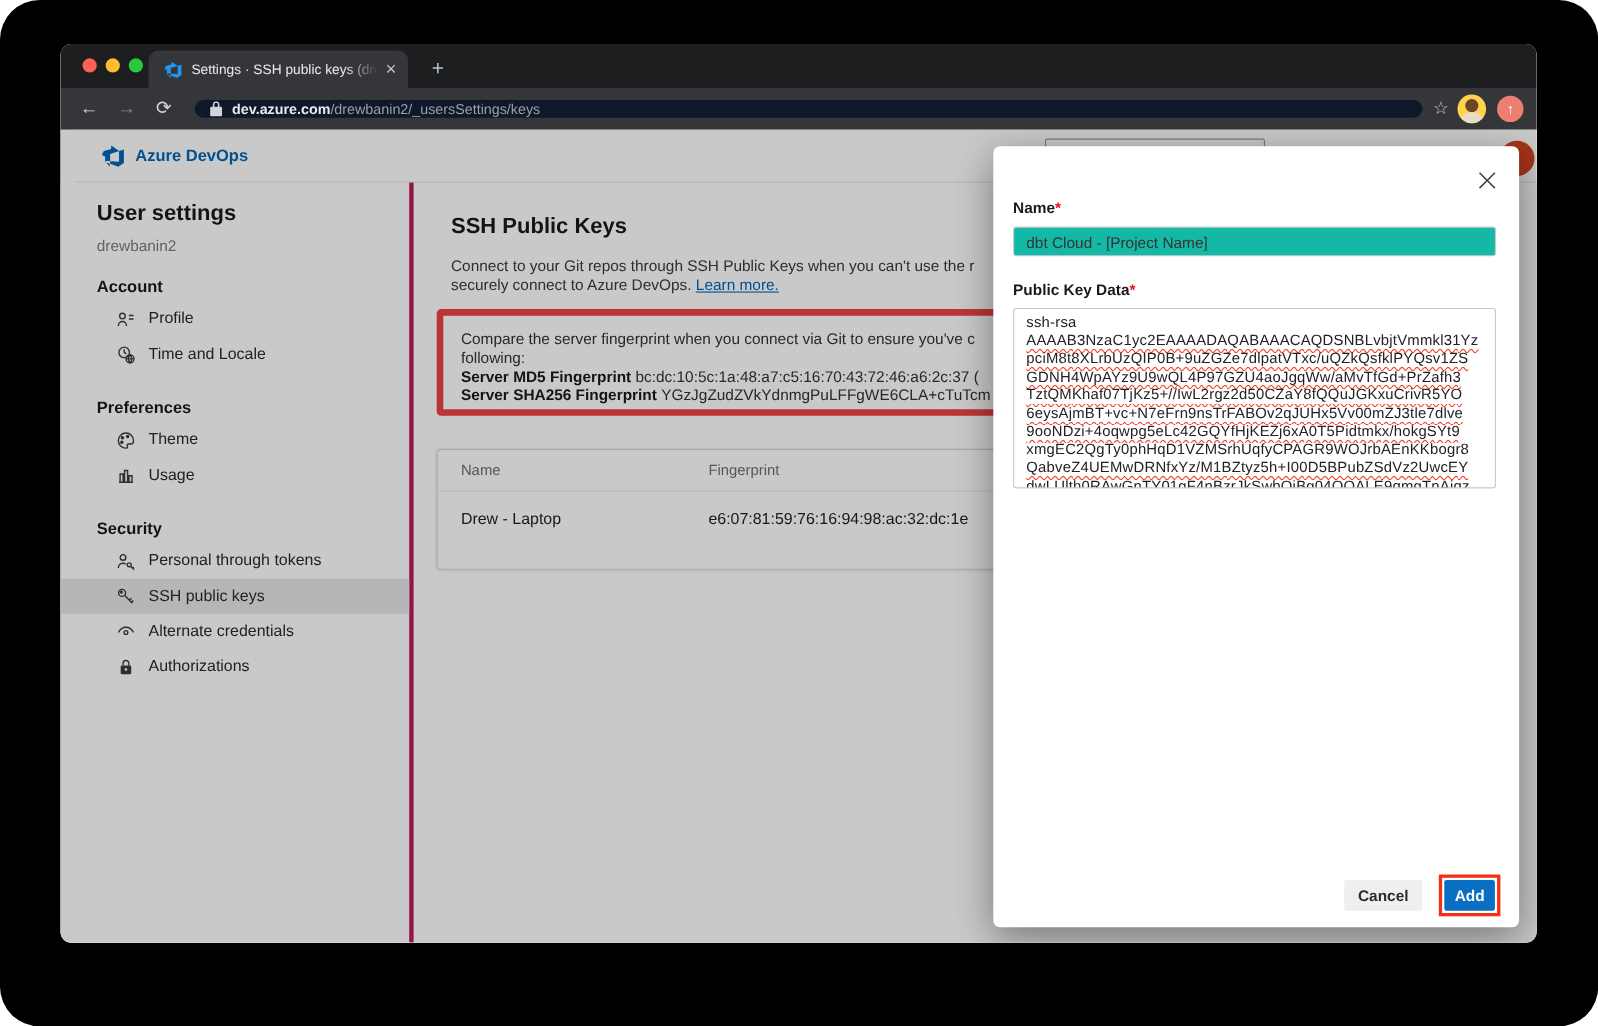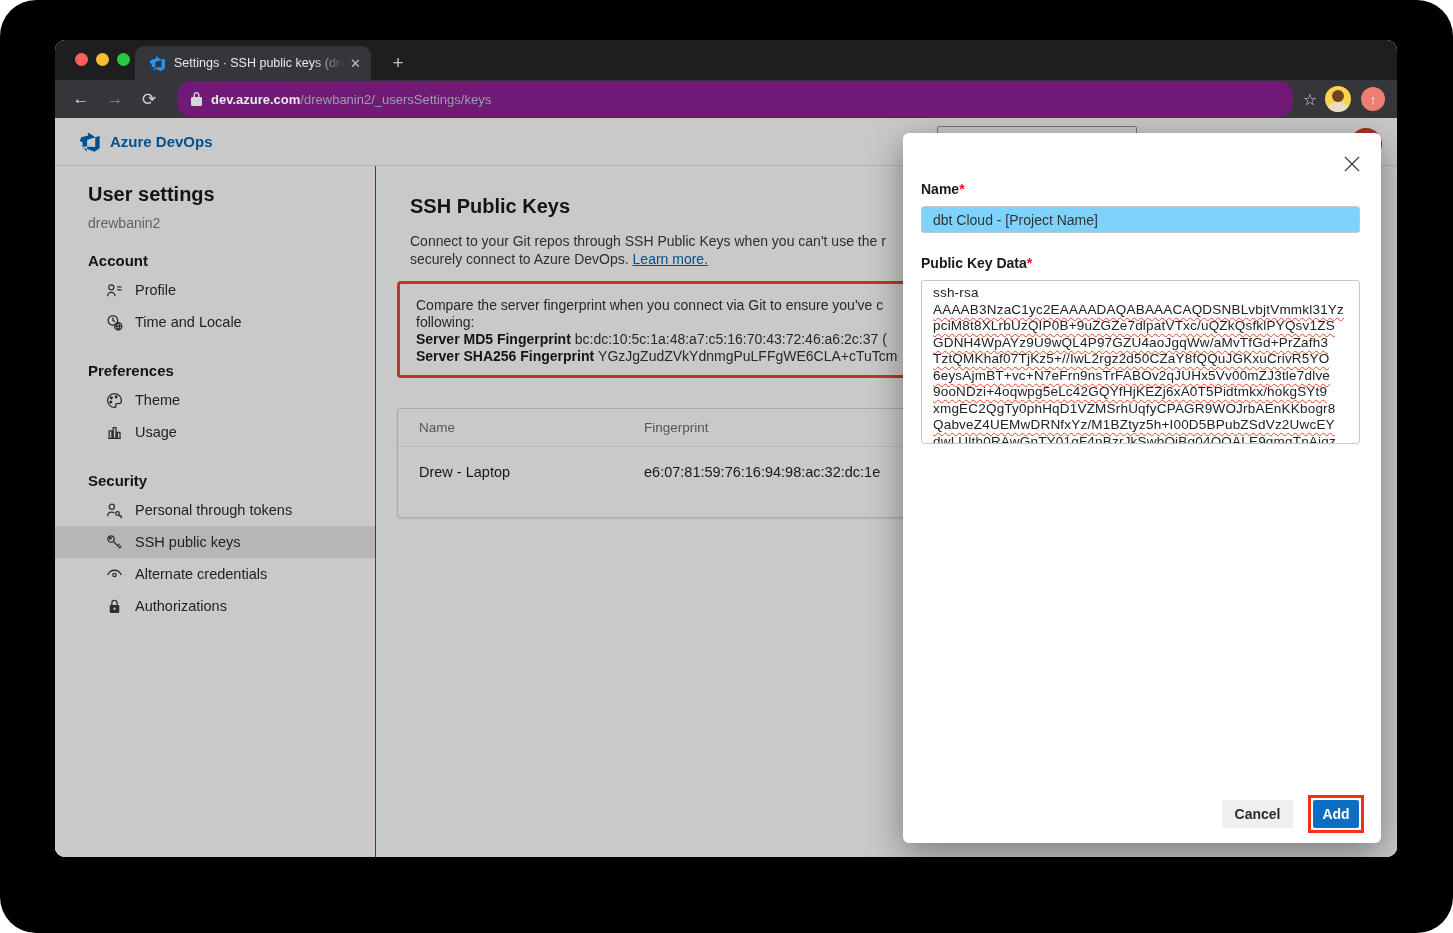--- a/index.html
+++ b/index.html
@@ -16,73 +16,73 @@
   .tab { position:absolute; left:80px; top:6px; width:236px; height:34px; background:#35363a; border-radius:9px 9px 0 0; display:flex; align-items:center; padding:0 10px 0 14px; }
   .tab-fav { width:17px; height:17px; flex:0 0 auto; margin-right:8px; }
   .tab-title { color:#e8eaed; font-size:12.5px; white-space:nowrap; overflow:hidden; flex:1;
     -webkit-mask-image:linear-gradient(90deg,#000 82%,transparent); mask-image:linear-gradient(90deg,#000 82%,transparent); }
   .tab-close { color:#bdc1c6; font-size:13px; margin-left:6px; cursor:default; }
   .newtab { position:absolute; left:330px; top:10px; width:26px; height:26px; color:#bdc1c6; font-size:19px; line-height:26px; text-align:center; border-radius:50%; }
 
   .toolbar { position:relative; height:38px; background:#35363a; display:flex; align-items:center; padding:0 12px; }
   .nav-ic { width:28px; height:28px; display:flex; align-items:center; justify-content:center; font-size:17px; color:#d2d5d9; margin-right:6px; }
   .nav-ic.dim { color:#84878b; }
-  .omnibox { flex:1; height:36px; background:#701a75; border-radius:14px; display:flex; align-items:center; padding:0 14px; margin:0 8px; overflow:hidden; }
+  .omnibox { flex:1; height:16px; background:#0f172a; border-radius:14px; display:flex; align-items:center; padding:0 14px; margin:0 8px; overflow:hidden; }
   .omni-host { color:#e8eaed; font-size:13px; font-weight:bold; white-space:nowrap; }
   .omni-path { color:#9aa0a6; font-size:13px; white-space:nowrap; }
   .star { color:#c9ccd0; font-size:16px; margin:0 8px 0 2px; }
   .chrome-avatar { width:26px; height:26px; border-radius:50%; background:#ffd34d; position:relative; overflow:hidden; margin-right:10px; flex:0 0 auto; }
   .chrome-avatar .head { position:absolute; left:7px; top:4px; width:12px; height:12px; border-radius:50%; background:#6e4326; }
   .chrome-avatar .body { position:absolute; left:3px; top:16px; width:20px; height:12px; border-radius:50%; background:#e9dcc6; }
   .update-btn { width:24px; height:24px; border-radius:50%; background:#ee7e74; color:#fff; font-size:13px; font-weight:bold; display:flex; align-items:center; justify-content:center; flex:0 0 auto; }
 
   
   .page { position:relative; height:739px; background:#fff; overflow:hidden; }
 
-  .app-header { position:absolute; left:0; top:0; width:100%; height:48px; background:#fff; border-bottom:1px solid #e3e3e3; display:flex; align-items:center; padding:0 16px; }
+  .app-header { position:absolute; left:13px; top:0; width:100%; height:48px; background:#fff; border-bottom:1px solid #e3e3e3; display:flex; align-items:center; padding:0 16px; }
   .brand { display:flex; align-items:center; gap:9px; margin-left:8px; }
   .brand-label { color:#0067b8; font-size:15px; font-weight:bold; }
   .hdr-search { position:absolute; left:882px; top:8px; width:200px; height:31px; border:1px solid #9a9a9a; border-radius:2px; background:#fff; }
   .hdr-avatar { position:absolute; left:1295px; top:10px; width:32px; height:32px; border-radius:50%; background:#cf4420; }
 
   .page-body { position:absolute; top:48px; left:0; right:0; bottom:0; display:flex; }
 
-  .sidebar { width:321px; border-right:1px solid #be185d; background:#fff; padding:14px 0 0 33px; }
+  .sidebar { width:321px; border-right:4px solid #be185d; background:#fff; padding:14px 0 0 33px; }
   .sb-title { font-size:20px; font-weight:bold; color:#1a1a1a; line-height:28px; }
   .sb-sub { margin-top:6px; font-size:14px; color:#7d7d7d; line-height:18px; }
   .sb-head { margin:20px 0 4px 0; font-size:15px; font-weight:bold; color:#1a1a1a; height:18px; }
   .sb-head.gap { margin-top:24px; }
   .sb-item { height:32px; display:flex; align-items:center; gap:12px; font-size:14.5px; color:#2b2b2b; margin-left:-33px; padding-left:51px; cursor:default; }
   .sb-item.sel { background:#e7e7e7; }
   .sb-ic { width:17px; height:17px; color:#3c3c3c; flex:0 0 auto; }
   .sb-ic svg { width:100%; height:100%; display:block; }
 
   .main { flex:1; padding:27px 0 0 34px; position:relative; }
   .main-title { font-size:20px; font-weight:bold; color:#1a1a1a; line-height:26px; }
   .main-desc { margin-top:14px; font-size:14px; color:#3b3b3b; line-height:17.5px; white-space:nowrap; }
   .link { color:#0067b8; }
-  .fp-box { margin:13px 0 0 -13px; width:940px; height:97px; border:3px solid #ef4444; border-radius:4px; padding:13px 16px; font-size:14px; color:#333; line-height:17px; white-space:nowrap; overflow:hidden; }
+  .fp-box { margin:13px 0 0 -13px; width:940px; height:97px; border:6px solid #ef4444; border-radius:4px; padding:13px 16px; font-size:14px; color:#333; line-height:17px; white-space:nowrap; overflow:hidden; }
   .fp-box b { color:#1a1a1a; }
   .keys-card { margin:30px 0 0 -13px; width:940px; border:1px solid #d6d6d6; border-radius:4px; background:#fff; box-shadow:0 1px 3px rgba(0,0,0,.08); }
   .keys-head { display:flex; height:38px; align-items:center; border-bottom:1px solid #ececec; color:#6f6f6f; font-size:13.5px; }
   .keys-row { display:flex; height:50px; align-items:center; color:#1f1f1f; font-size:14.5px; margin-bottom:20px; }
   .col-name { width:246px; padding-left:21px; }
   .col-fp { flex:1; white-space:nowrap; overflow:hidden; }
 
   .overlay { position:absolute; inset:0; background:rgba(0,0,0,.21); z-index:5; }
 
   
   .modal { position:absolute; left:848px; top:15px; width:478px; height:710px; background:#fff; border-radius:6px; box-shadow:0 10px 36px rgba(0,0,0,.4); z-index:10; padding:17px 18px; }
   .modal-title { font-size:21px; font-weight:bold; color:#111; }
   .modal-close { position:absolute; right:20px; top:22px; width:18px; height:18px; color:#444; }
   .modal-close svg { width:18px; height:18px; display:block; }
   .fld-label { font-size:14px; font-weight:bold; color:#1a1a1a; }
   .req { color:#e81123; font-weight:bold; }
   .lbl-name { margin-top:31px; }
-  .name-input { margin-top:9px; width:439px; height:27px; border:1px solid #c8c8c8; border-radius:3px; font-size:14px; color:#333; padding:0 11px; font-family:"Liberation Sans","DejaVu Sans",sans-serif; background:#7dd3fc; }
+  .name-input { margin-top:9px; width:439px; height:27px; border:1px solid #c8c8c8; border-radius:3px; font-size:14px; color:#333; padding:0 11px; font-family:"Liberation Sans","DejaVu Sans",sans-serif; background:#14b8a6; }
   .lbl-key { margin-top:22px; }
   .key-box { margin-top:9px; width:439px; height:164px; border:1px solid #c8c8c8; border-radius:3px; padding:4px 11px; overflow:hidden; }
   .key-line { font-size:13.5px; color:#222; line-height:16.5px; letter-spacing:.2px; white-space:nowrap; }
   .key-line.wavy { text-decoration-line:underline; text-decoration-style:wavy; text-decoration-color:#f0422c; text-decoration-thickness:1px; text-underline-offset:3px; }
   .modal-footer { position:absolute; right:17px; bottom:10px; display:flex; align-items:center; gap:15px; }
   .btn-cancel { min-width:71px; height:28px; background:#efefef; border:none; border-radius:2px; font-size:14px; font-weight:bold; color:#2b2b2b; font-family:"Liberation Sans","DejaVu Sans",sans-serif; }
   .add-annotation { border:3px solid #f43016; padding:2px; }
   .btn-add { min-width:46px; height:28px; background:#0a6fc2; border:none; border-radius:2px; font-size:14px; font-weight:bold; color:#fff; font-family:"Liberation Sans","DejaVu Sans",sans-serif; }
 </style>
 </head>

